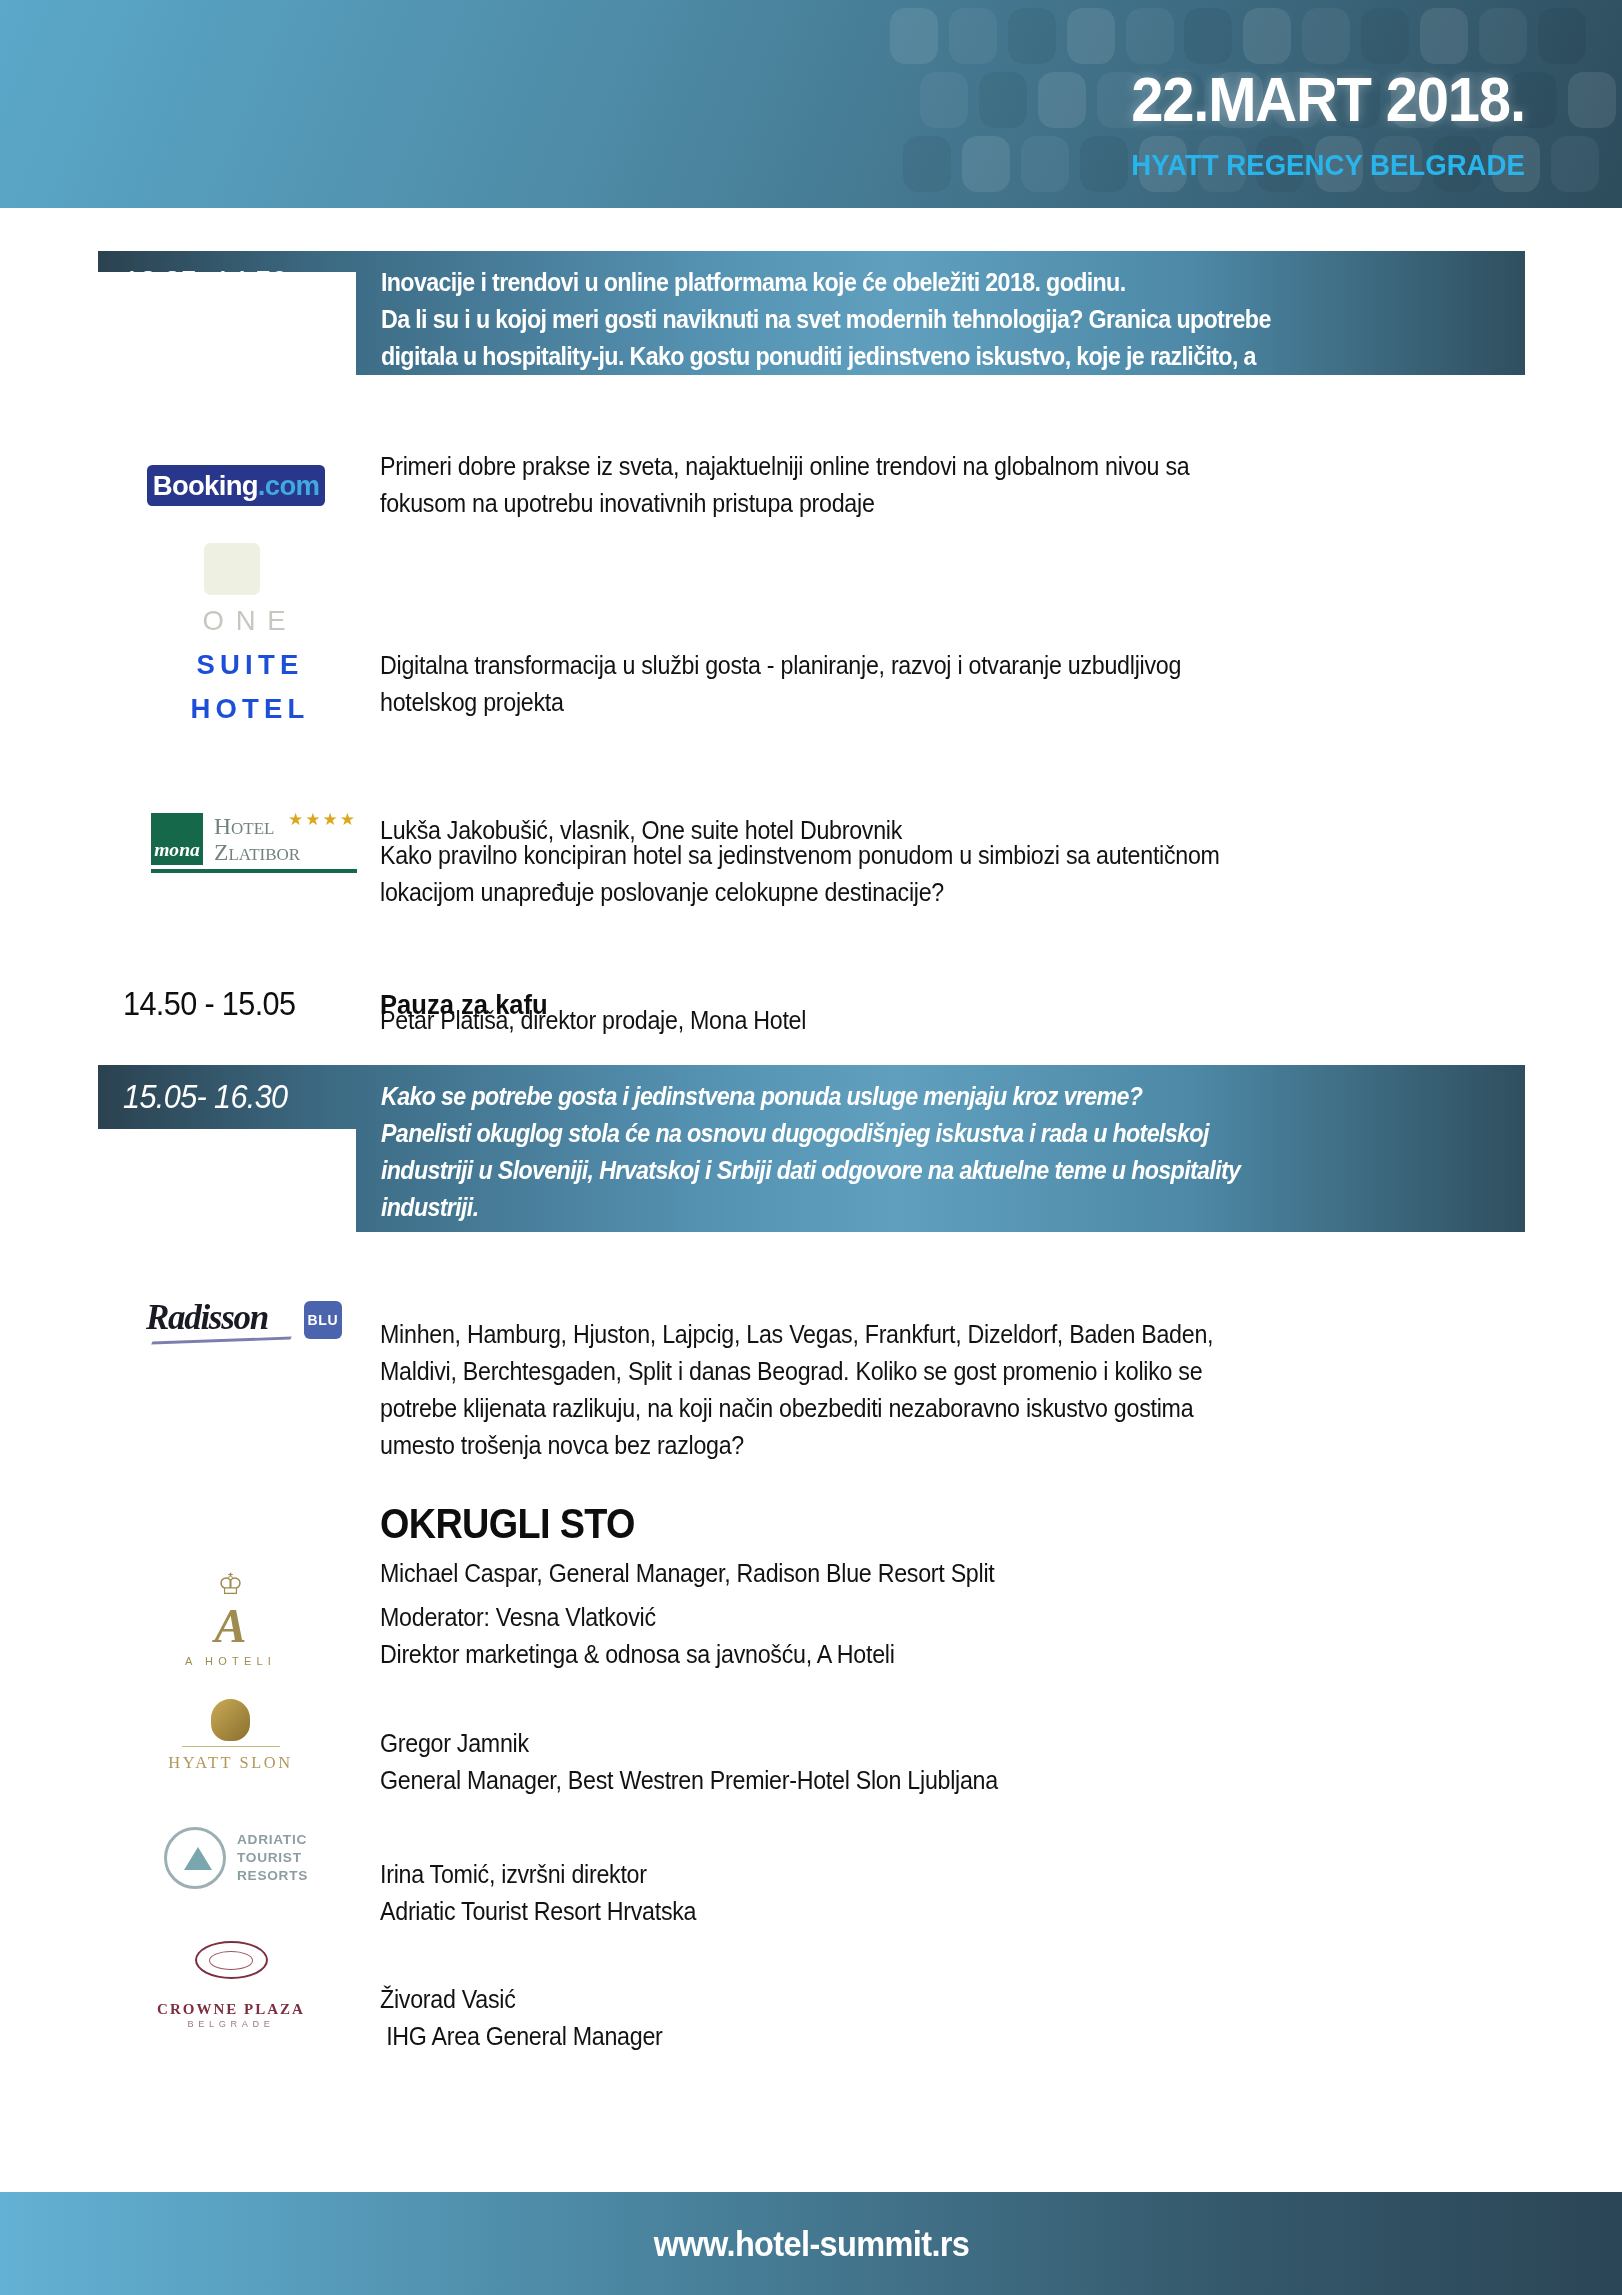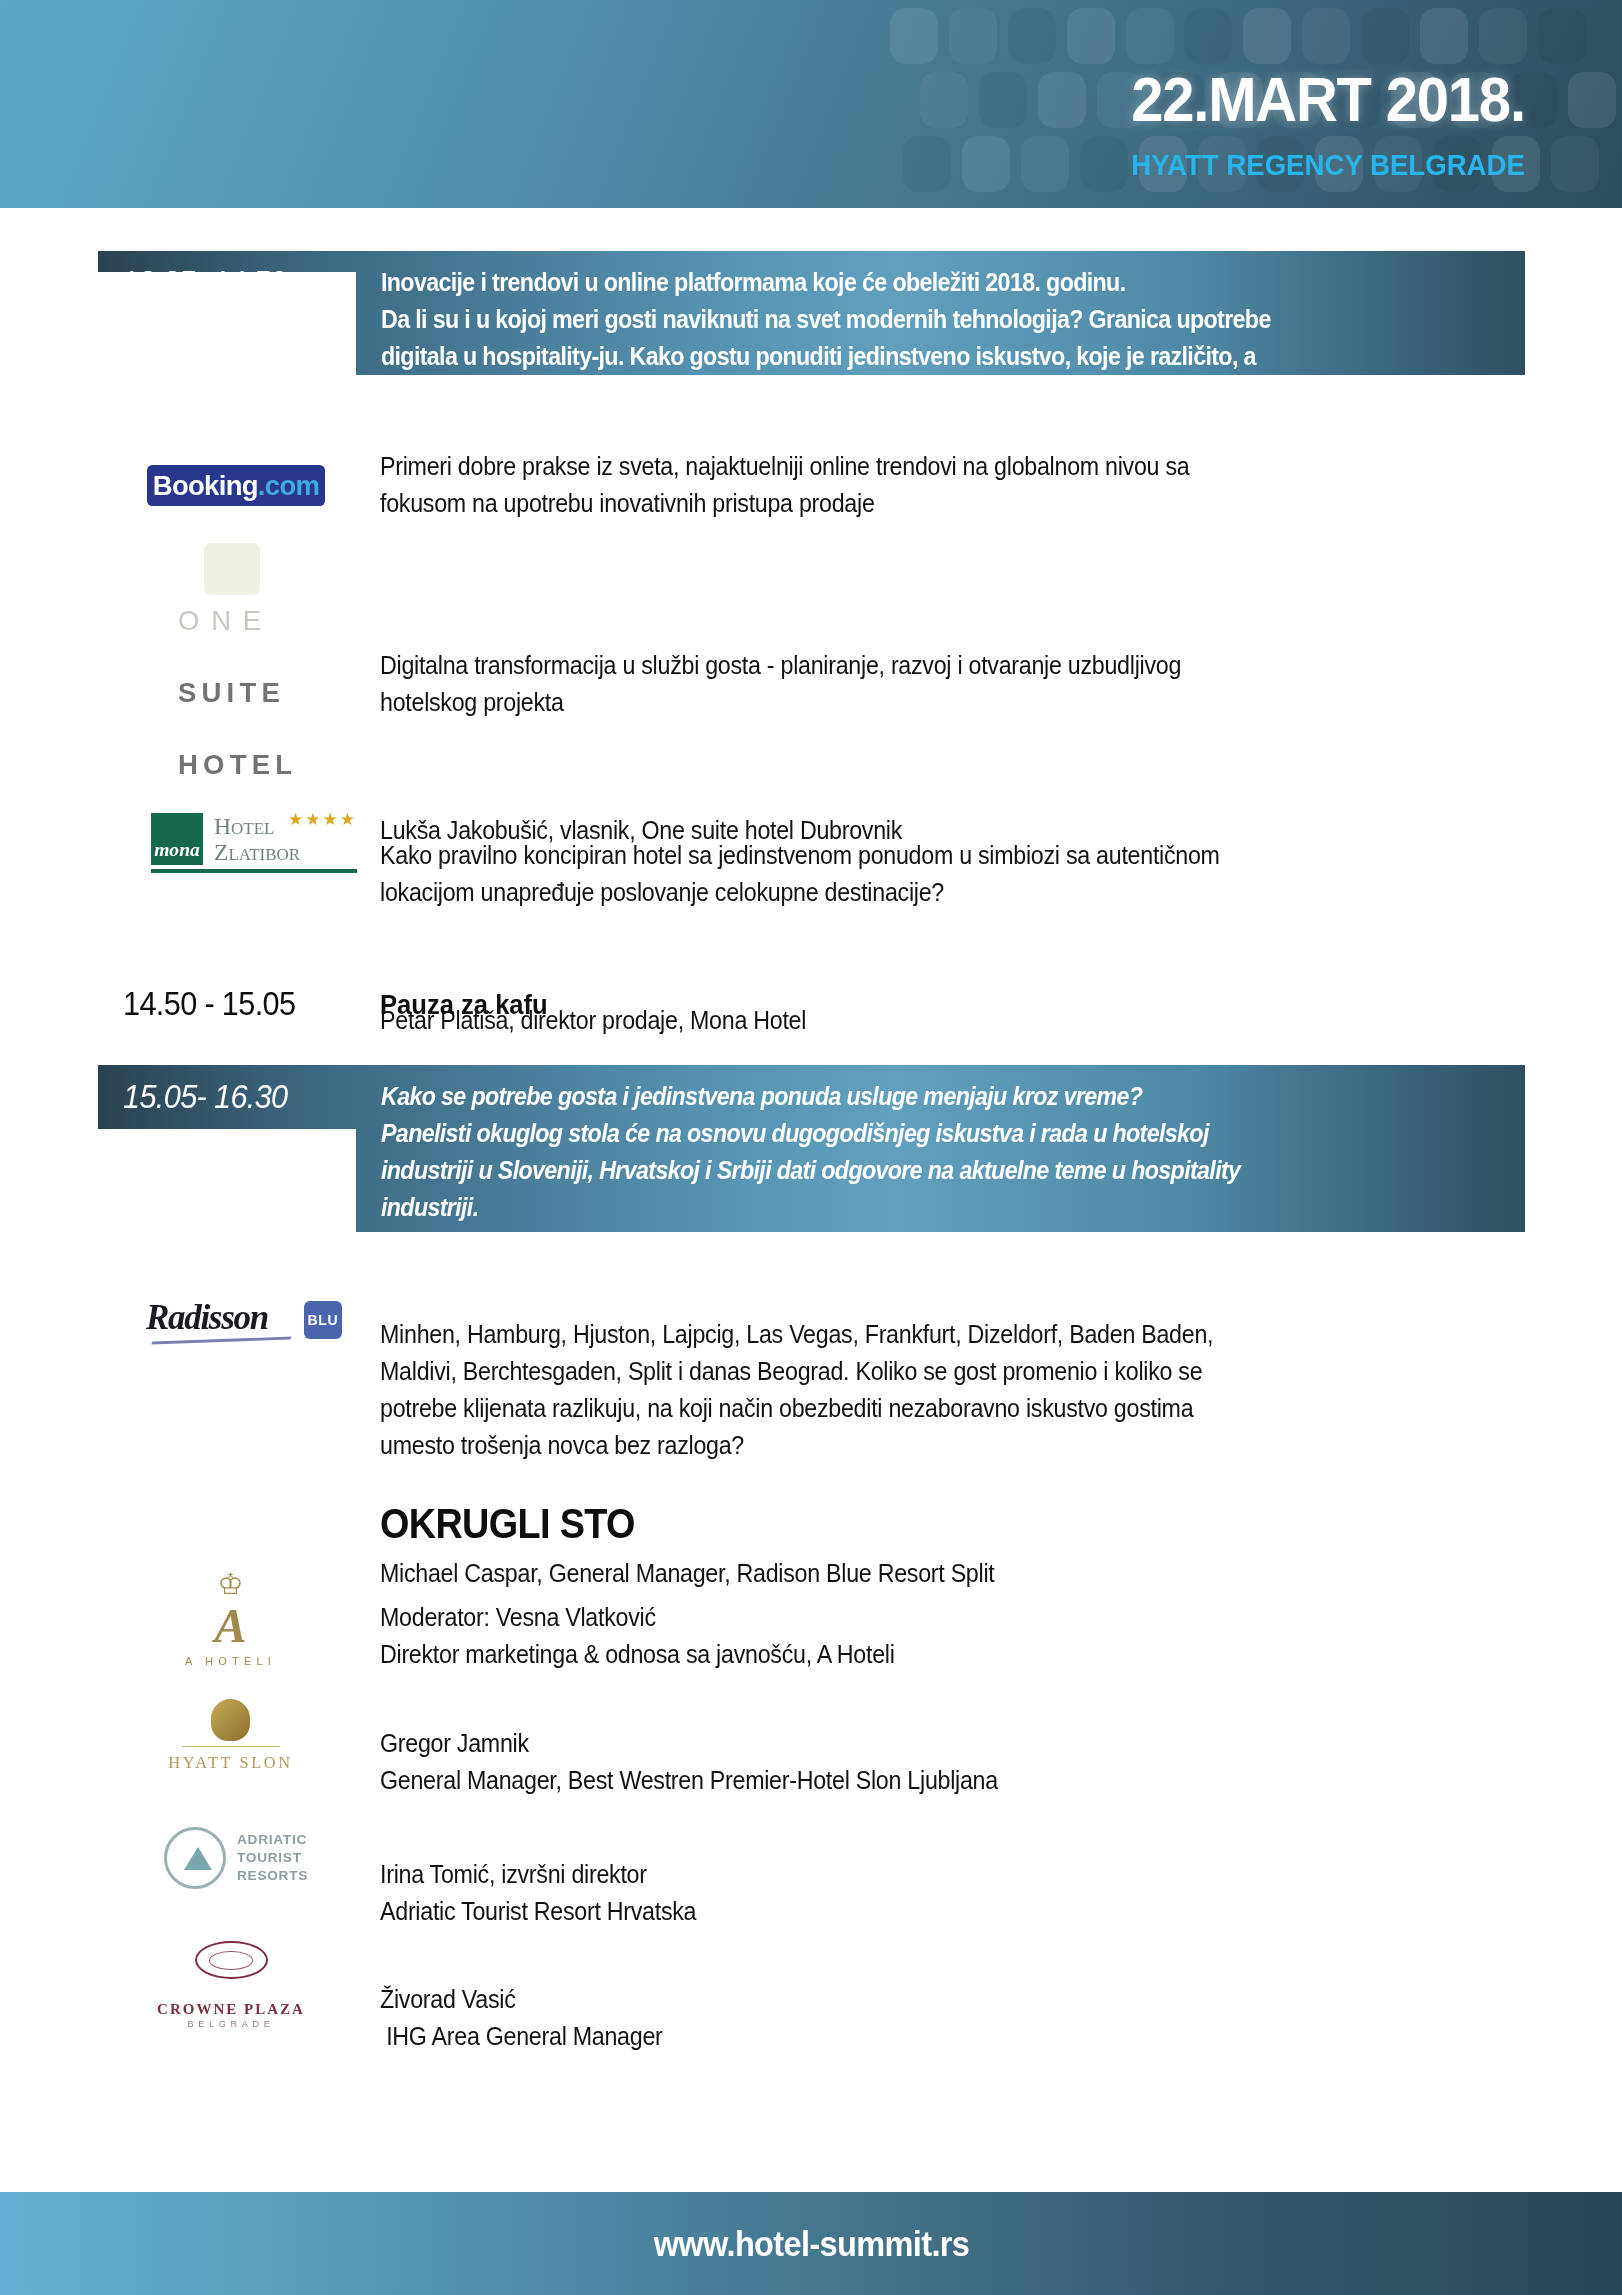--- a/index.html
+++ b/index.html
@@ -40,24 +40,24 @@
                white-space:pre;transform:scaleX(.93);transform-origin:0 50%;}
   .rt-heading{position:absolute;left:380px;top:1500px;font-size:42px;font-weight:700;color:#0e0e0e;
               letter-spacing:-0.7px;white-space:pre;transform:scaleX(.9);transform-origin:0 0;}
 
   
   .logo-booking{position:absolute;left:147px;top:465px;width:178px;height:41px;background:#28368b;
                 border-radius:5.2px;display:flex;align-items:center;justify-content:center;
                 font-size:27.5px;font-weight:700;color:#ffffff;letter-spacing:-0.7px;}
   .logo-booking .com{color:#41a9e1;}
 
-  .logo-onesuite{position:absolute;left:178px;top:599px;width:144px;color:#9a9a92;}
+  .logo-onesuite{position:absolute;left:178px;top:599px;width:144px;color:#9a9a92;text-align:center;}
   .onesuite-img{position:absolute;left:26px;top:-56px;width:56px;height:52px;background:#eef0e2;border-radius:6.5px;}
   .onesuite-one{font-size:27.5px;letter-spacing:11.8px;color:#c7c7c0;line-height:44px;}
-  .onesuite-line{font-size:27.5px;font-weight:700;letter-spacing:5.2px;color:#737373;line-height:44px;margin-top:28px;}
+  .onesuite-line{font-size:27.5px;font-weight:700;letter-spacing:5.2px;color:#1d4ed8;line-height:44px;}
 
   .logo-mona{position:absolute;left:151px;top:813px;width:206px;height:60px;}
   .mona-square{position:absolute;left:0;top:0;width:52px;height:52px;background:#15694a;}
   .mona-script{position:absolute;left:0;top:26px;width:52px;text-align:center;color:#ffffff;
                font-family:"Liberation Serif",serif;font-style:italic;font-weight:700;font-size:19.6px;}
   .mona-name{position:absolute;left:63px;top:0;font-family:"Liberation Serif",serif;
              font-variant:small-caps;font-size:23.6px;line-height:26px;color:#72837c;}
   .mona-stars{position:absolute;right:0;top:-3.9px;color:#dca61d;font-size:17px;letter-spacing:2px;}
   .mona-bar{position:absolute;left:0;bottom:0;width:100%;height:3.9px;background:#15694a;}
 

